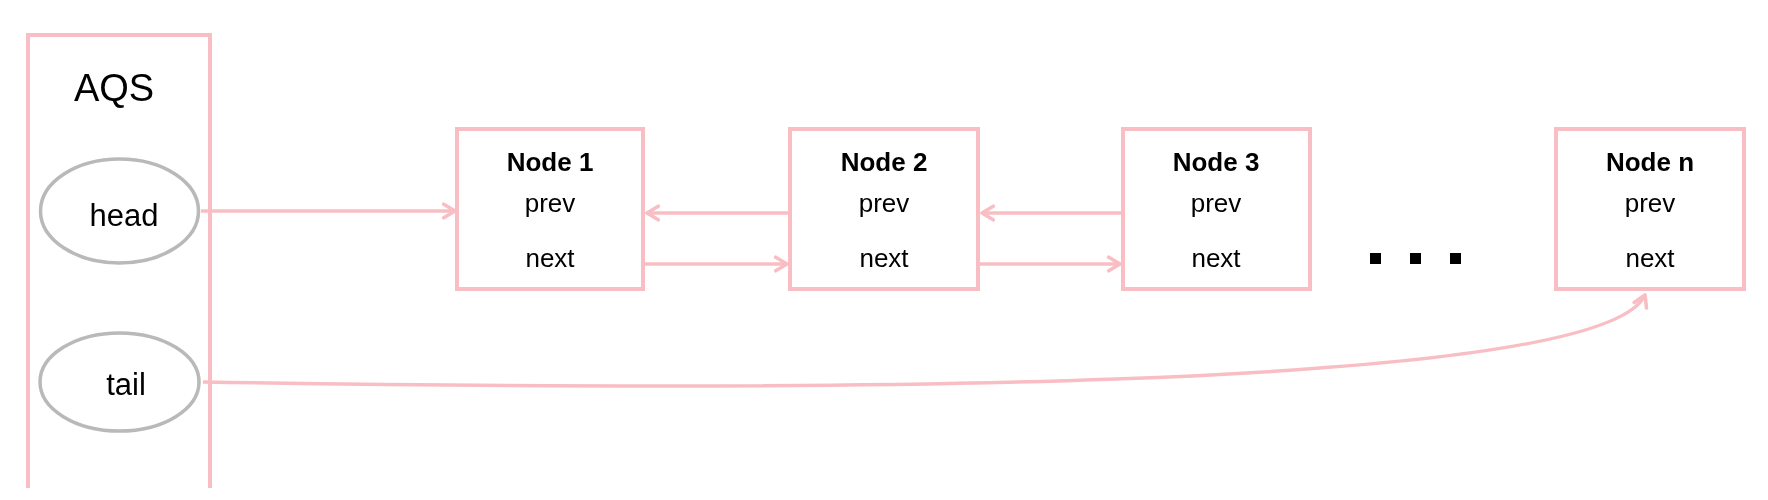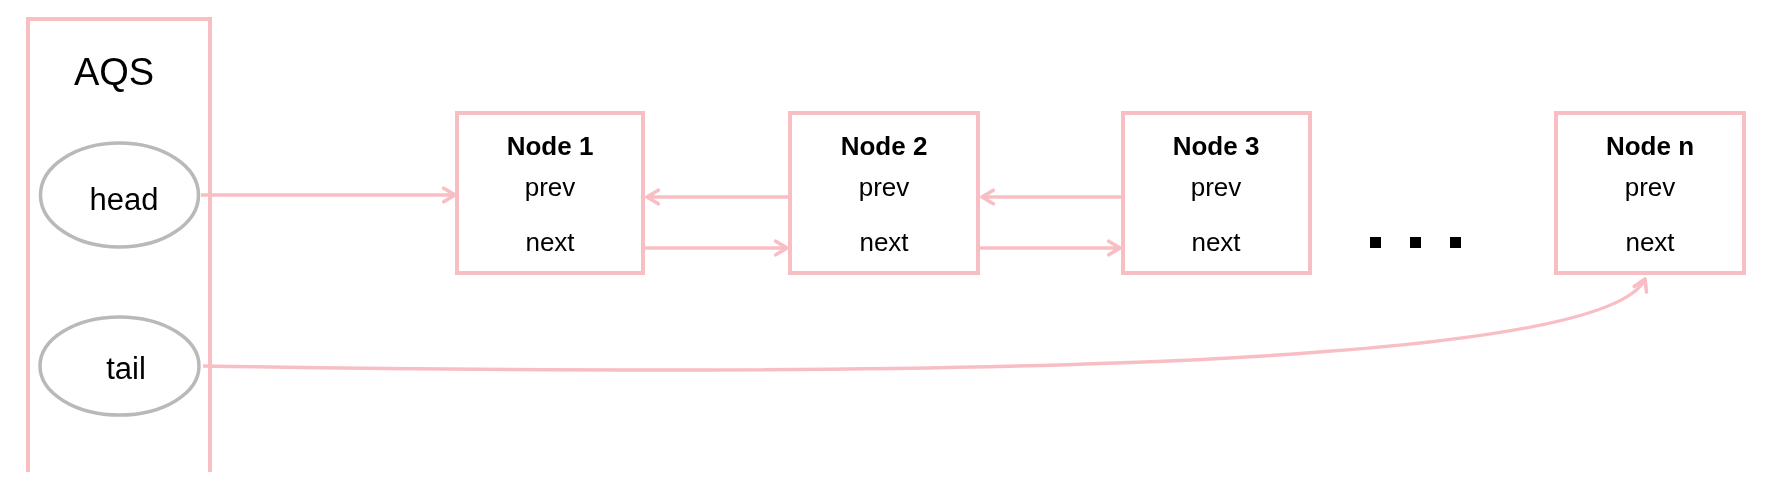--- a/index.html
+++ b/index.html
@@ -2,21 +2,21 @@
 <html style="--pink: #f8bec4; --gray: #b9b9b9; --text: #000000; --background: #ffffff;"><head>
 <meta charset="utf-8">
 <style>
   :root{
     --pink:#f8bec4;
     --gray:#b9b9b9;
     --text:#000000;
     --background:#ffffff;
   }
   html,body{margin:0;padding:0;background:var(--background);}
-  .stage{width:1768px;height:472px;position:relative;background:var(--background);overflow:hidden;}
+  .stage{width:1768px;height:472px;position:relative;background:var(--background);overflow:hidden;margin-top:16px;}
   svg{display:block;}
   .box{fill:var(--background);stroke:var(--pink);stroke-width:4;}
   .oval{fill:var(--background);stroke:var(--gray);stroke-width:3.5;}
   .edge{fill:none;stroke:var(--pink);stroke-width:3.5;}
   .chev{fill:none;stroke:var(--pink);stroke-width:3.2;stroke-linecap:round;stroke-linejoin:round;}
   text{font-family:"Liberation Sans","DejaVu Sans",sans-serif;fill:var(--text);}
   .aqs-title{font-size:38px;text-anchor:middle;}
   .ptr-label{font-size:31px;text-anchor:middle;}
   .node-title{font-size:26px;font-weight:bold;text-anchor:middle;}
   .node-field{font-size:26px;text-anchor:middle;}

